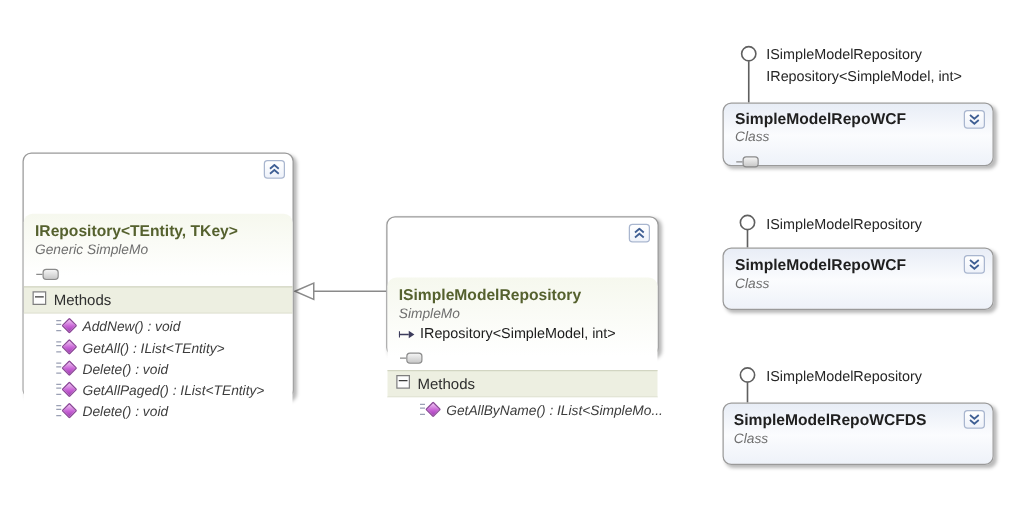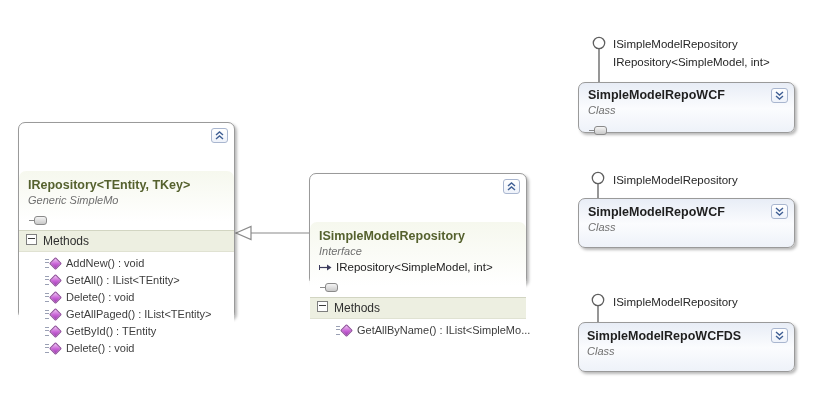--- a/index.html
+++ b/index.html
@@ -26,22 +26,22 @@
   .box-sub{font-size:11px;color:#6f6f6f;line-height:14px;font-style:italic;}
   .baseline-row{display:flex;align-items:center;gap:4px;font-size:11.5px;color:#1c1c1c;line-height:14px;margin-top:2px;white-space:nowrap;}
 
   
   .members-bar{
     display:flex;align-items:flex-start;gap:6px;padding:3px 7px;
     background:#edefe1;border-top:1px solid #d2d5c2;border-bottom:1px solid #e0e2d2;
     font-size:12px;color:#2f2f2f;
   }
   .members-list{padding:3px 0 4px 0;background:#ffffff;border-radius:0 0 7px 7px;}
-  .member-row{display:flex;align-items:center;gap:6px;padding:2px 6px 2px 26px;
-    font-size:11px;color:#3d3d3d;line-height:13px;white-space:nowrap;}
+  .member-row{display:flex;align-items:flex-start;gap:6px;padding:2px 6px 2px 26px;
+    font-size:11px;font-style:italic;color:#3d3d3d;line-height:13px;white-space:nowrap;}
 
   
   .pin-icon{display:inline-flex;align-items:center;margin:3px 0 2px 1px;}
   .pin-stub{width:5px;height:1px;background:#8a8a8a;}
   .pin-body{width:11px;height:7px;border:1px solid #8a8a8a;border-radius:3px;
     background:linear-gradient(180deg,#f4f4f4,#c9c9c9);}
   .minus-box{position:relative;width:9px;height:9px;border:1px solid #7e7e7e;background:#fdfdfd;flex:0 0 auto;}
   .minus-box::after{content:"";position:absolute;left:1px;right:1px;top:3px;height:1px;background:#3a3a3a;}
   .m-icon{display:inline-flex;align-items:center;gap:2px;flex:0 0 auto;}
   .m-lines{position:relative;width:4px;height:7px;border-top:1px solid #9aa0b4;border-bottom:1px solid #9aa0b4;}
@@ -131,42 +131,35 @@
             <span class="m-lines"></span>
             <span class="m-diamond"></span>
           </span>
         <span>GetAllPaged() : IList&lt;TEntity&gt;</span>
       </div>
       <div class="member-row">
         <span class="m-icon">
             <span class="m-lines"></span>
             <span class="m-diamond"></span>
           </span>
-        <span>GetById() : TEntity</span>
-      </div>
-      <div class="member-row">
-        <span class="m-icon">
-            <span class="m-lines"></span>
-            <span class="m-diamond"></span>
-          </span>
         <span>Delete() : void</span>
       </div>
     </div>
   </div>
 
   <div class="box iface" style="left:309px;top:173px;width:218px;height:112px;">
     <div class="chev-btn">
       <svg width="9" height="9" viewBox="0 0 9 9">
         <path d="M1 4 L4.5 1 L8 4" fill="none" stroke="#3f5f94" stroke-width="1.4"></path>
         <path d="M1 8 L4.5 5 L8 8" fill="none" stroke="#3f5f94" stroke-width="1.4"></path>
       </svg>
     </div>
     <div class="iface-header">
       <div class="box-title">ISimpleModelRepository</div>
-      <div class="box-sub">Interface</div>
+      <div class="box-sub">SimpleMo</div>
       <div class="baseline-row">
         <svg width="13" height="9" viewBox="0 0 13 9">
           <line x1="0.5" y1="2" x2="0.5" y2="7" stroke="#3c3c5c" stroke-width="1"></line>
           <line x1="0" y1="4.5" x2="8" y2="4.5" stroke="#3c3c5c" stroke-width="1.2"></line>
           <path d="M8 1.5 L12.5 4.5 L8 7.5 Z" fill="#3c3c5c"></path>
         </svg>
         <span>IRepository&lt;SimpleModel, int&gt;</span>
       </div>
       <span class="pin-icon">
         <span class="pin-stub"></span>

